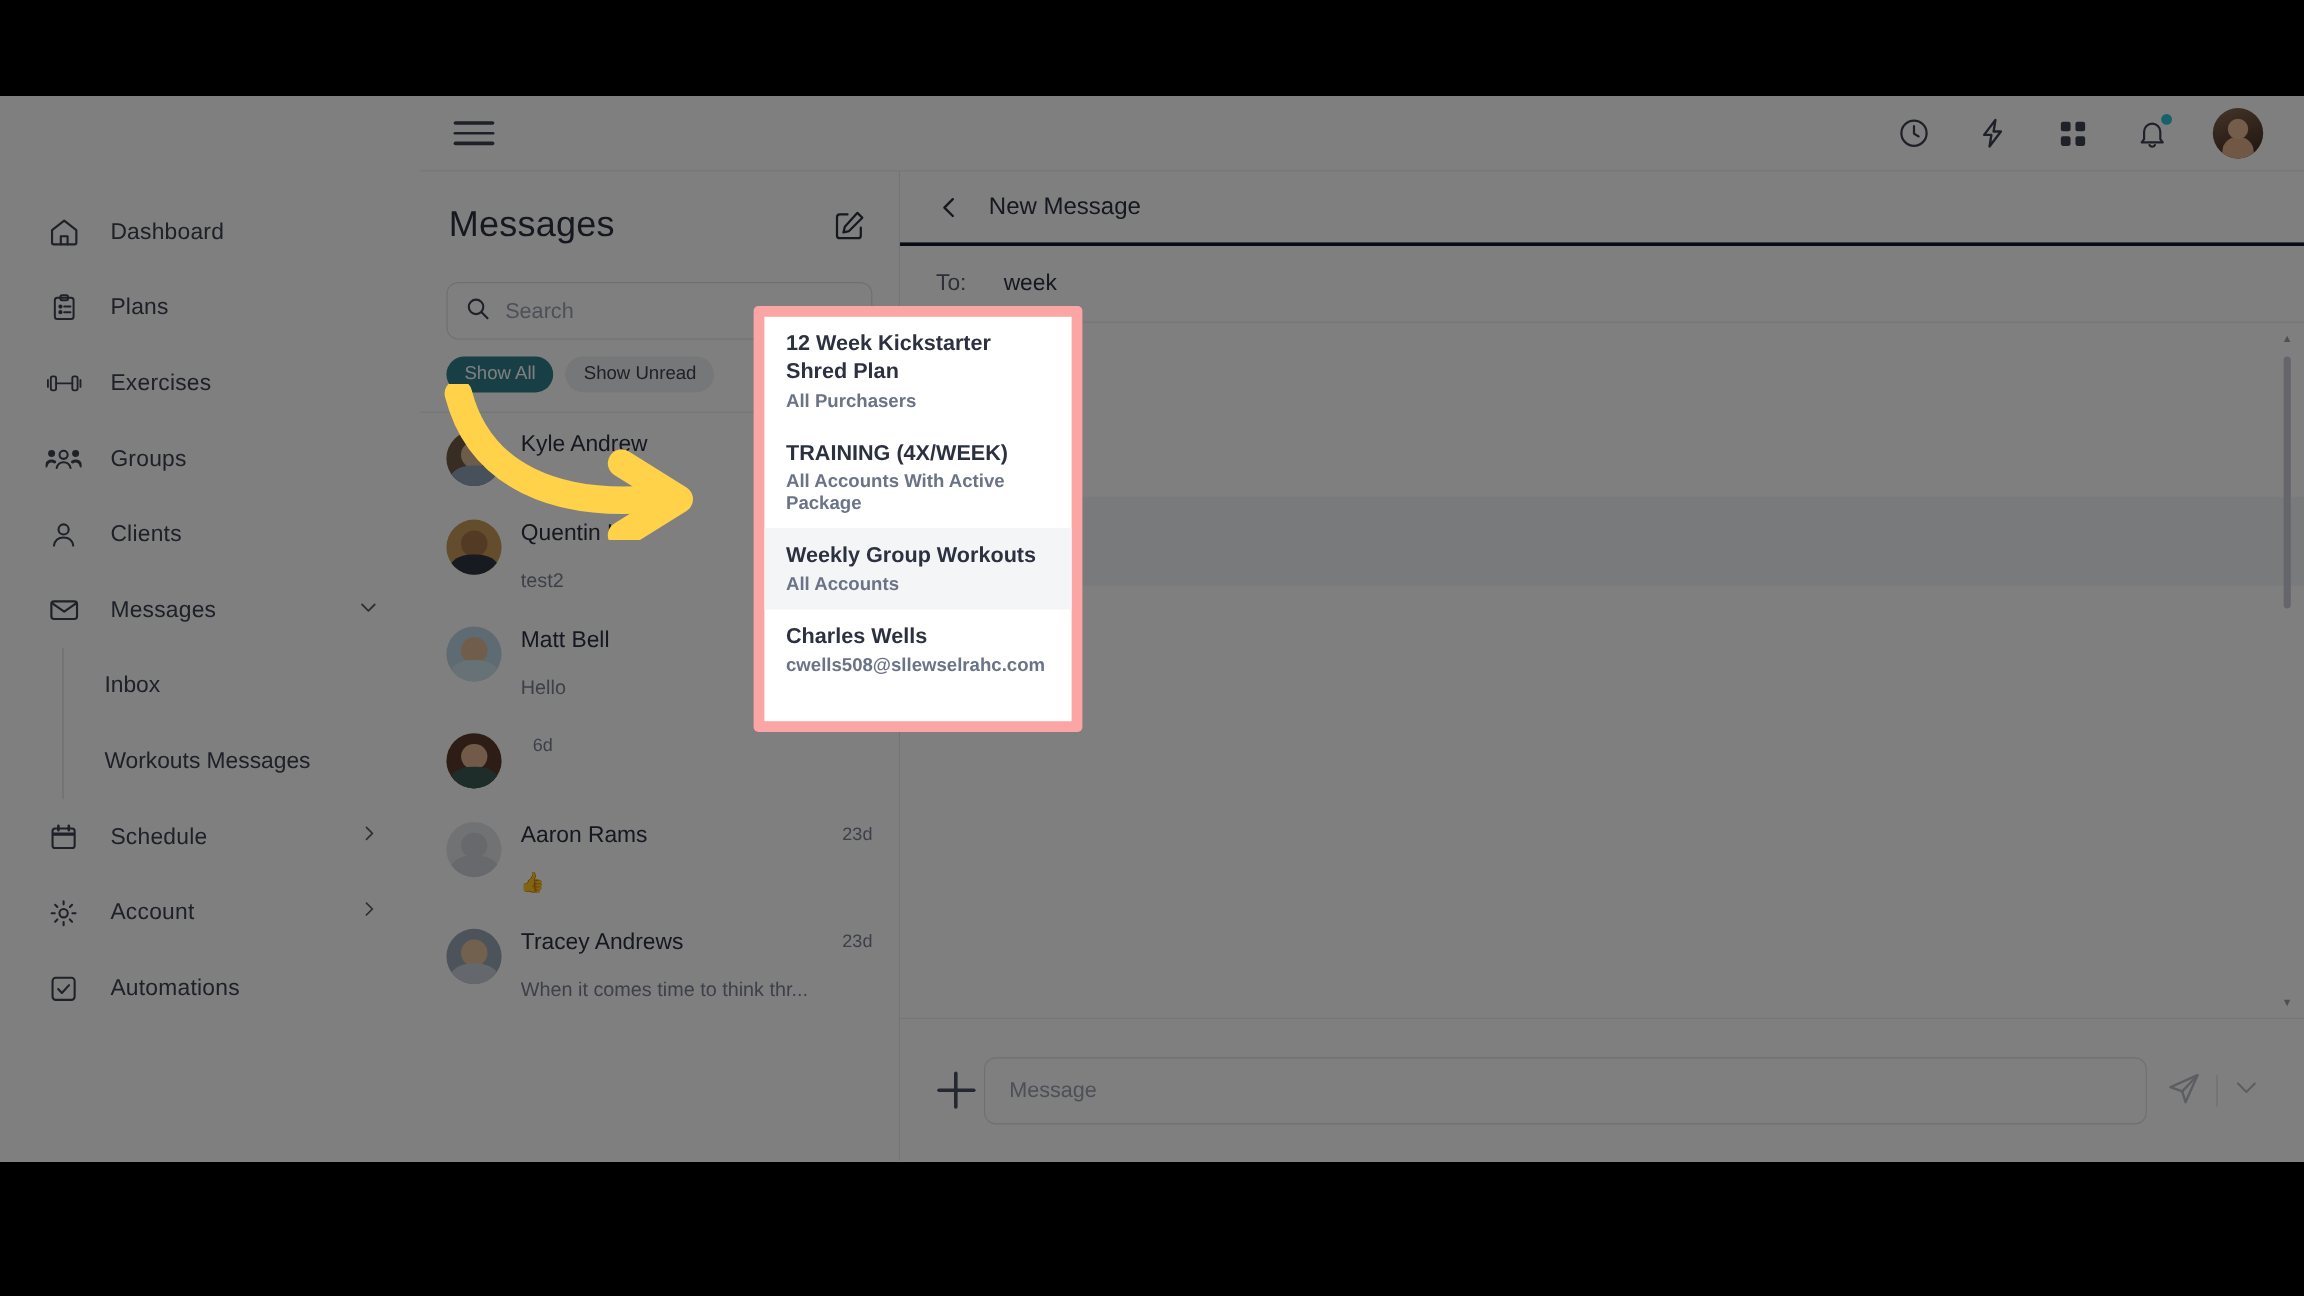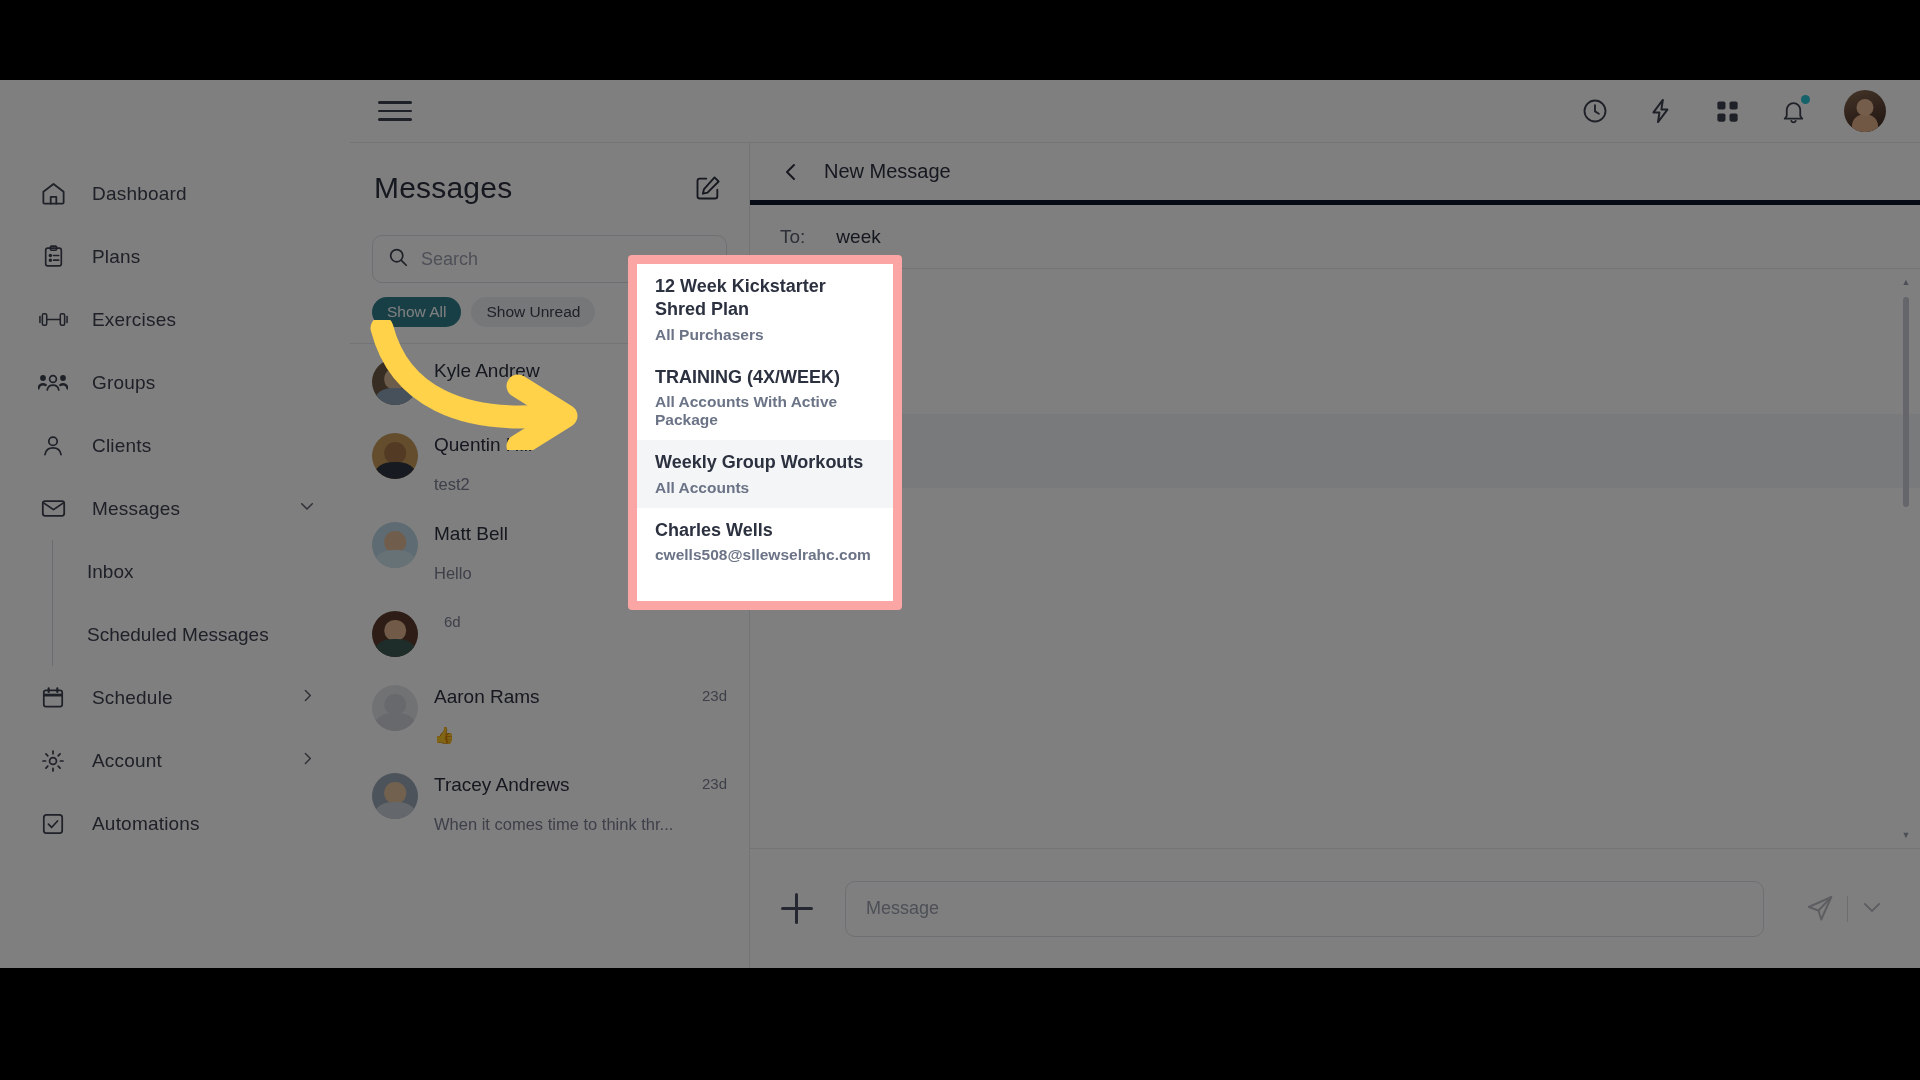--- a/index.html
+++ b/index.html
@@ -171,21 +171,21 @@
   .ph-av .body { background: #cfd2d8; }
 
   
   .chat {
     position: absolute; left: 750px; top: 63px;
     width: 1170px; height: 825px;
     background: #ffffff;
     display: flex; flex-direction: column;
   }
   .chat-head {
-    height: 62px; border-bottom: 5px solid #0f172a;
+    height: 62px; border-bottom: 3px solid #0f172a;
     display: flex; align-items: center; padding: 0 26px;
     flex: 0 0 62px;
   }
   .back-btn { width: 30px; height: 30px; display:flex; align-items:center; justify-content:center; cursor:pointer; margin-right: 18px; }
   .chat-title { font-size: 20px; color: #2c3140; }
   .to-row {
     height: 64px; display: flex; align-items: center;
     padding: 0 26px 0 30px;
     border-bottom: 1px solid #e6e8ec;
     flex: 0 0 64px;
@@ -200,21 +200,21 @@
   .sb-arrow { position: absolute; left: 0; width: 8px; height: 10px; display:flex; align-items:center; justify-content:center; color:#9aa0ae; font-size: 9px; }
   .sb-thumb {
     position: absolute; left: 1px; top: 16px; width: 6px; height: 210px;
     background: #c9cdd6; border-radius: 4px;
   }
   .composer {
     flex: 0 0 120px;
     border-top: 1px solid #e6e8ec;
     display: flex; align-items: center;
     padding: 0 30px;
-    gap: 31px;
+    gap: 6px;
   }
   .plus { width: 34px; height: 34px; position: relative; cursor: pointer; flex: 0 0 34px; }
   .plus::before, .plus::after { content:""; position:absolute; background:#4a5060; border-radius:2px; }
   .plus::before { left: 1px; top: 15px; width: 32px; height: 3px; }
   .plus::after { left: 14.5px; top: 1px; width: 3px; height: 31px; }
   .msg-input {
     flex: 1; height: 56px;
     border: 1px solid #dcdfe6; border-radius: 10px;
     display: flex; align-items: center; padding: 0 20px;
   }
@@ -340,21 +340,21 @@
               <path d="M5 9l7 7 7-7"></path>
             </svg>
         </span>
       </div>
 
       <div class="sub-wrap">
         <div class="sub-item">
           <span>Inbox</span>
         </div>
         <div class="sub-item">
-          <span>Scheduled Messages</span>
+          <span>Workouts Messages</span>
         </div>
       </div>
 
       <div class="nav-item">
         <span class="ico">
           <svg width="26" height="26" viewBox="0 0 24 24" fill="none" stroke="#3d4250" stroke-width="1.6" stroke-linejoin="round">
             <rect x="3.5" y="5" width="17" height="15" rx="2"></rect>
             <path d="M3.5 9.3h17" stroke-width="2.6"></path>
             <path d="M8 3v3.4M16 3v3.4" stroke-linecap="round" stroke-width="2"></path>
           </svg>

